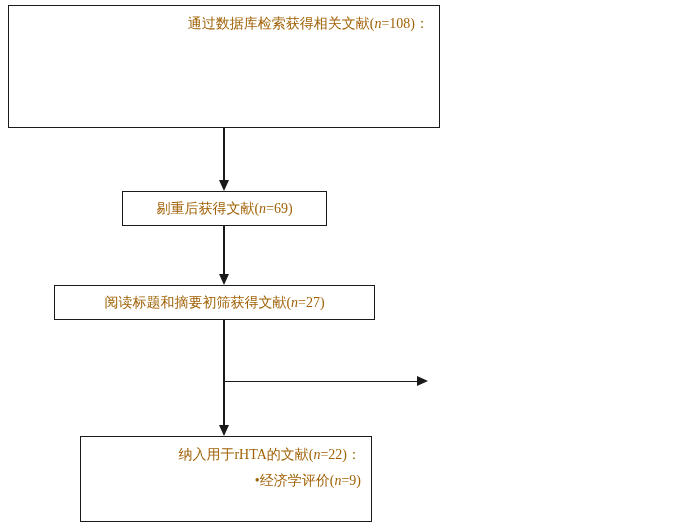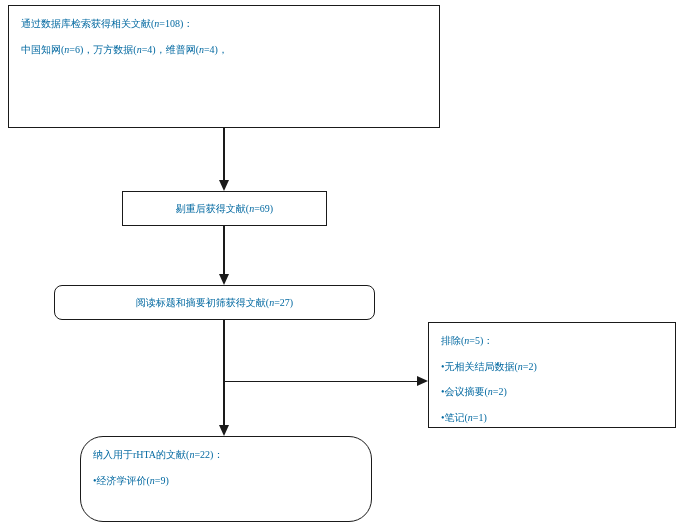--- a/index.html
+++ b/index.html
@@ -13,25 +13,26 @@
     height: 528px;
     background: #ffffff;
     font-family: "Liberation Serif", "DejaVu Serif", serif;
     overflow: hidden;
   }
   .box {
     position: absolute;
     box-sizing: border-box;
     border: 1.6px solid #1a1a1a;
     background: #ffffff;
-    color: #0369a1;
-    font-size: 10px;
+    color: #a16207;
+    font-size: 14px;
     line-height: 25.5px;
     padding: 5px 10px 5px 12px;
     white-space: nowrap;
+    text-align: right;
   }
   .box .line { display: block; }
   .center-box {
     display: flex;
     align-items: center;
     justify-content: center;
     padding: 14px;
   }
   .ital {
     font-family: "Liberation Serif", "DejaVu Serif", serif;
@@ -63,48 +64,41 @@
     border-left: 11px solid #1a1a1a;
   }
 </style>
 </head>
 <body>
 
 <div id="canvas">
 
   <div class="box" style="left:8px; top:5px; width:432px; height:123px;">
     <span class="line">通过数据库检索获得相关文献(<span class="ital">n</span>=108)：</span>
-    <span class="line">中国知网(<span class="ital">n</span>=6)，万方数据(<span class="ital">n</span>=4)，维普网(<span class="ital">n</span>=4)，</span>
   </div>
 
   <div class="vline" style="left:223.2px; top:128px; height:52px;"></div>
   <div class="arrow-down" style="left:218.5px; top:180px;"></div>
 
   <div class="box center-box" style="left:122px; top:191px; width:205px; height:35px;">
     <span>剔重后获得文献(<span class="ital">n</span>=69)</span>
   </div>
 
   <div class="vline" style="left:223.2px; top:226px; height:48px;"></div>
   <div class="arrow-down" style="left:218.5px; top:274px;"></div>
 
-  <div class="box center-box" style="left:54px; top:285px; width:321px; height:35px;border-radius:8px;">
+  <div class="box center-box" style="left:54px; top:285px; width:321px; height:35px;">
     <span>阅读标题和摘要初筛获得文献(<span class="ital">n</span>=27)</span>
   </div>
 
   <div class="vline" style="left:223.2px; top:320px; height:105px;"></div>
   <div class="arrow-down" style="left:218.5px; top:425px;"></div>
 
   <div class="hline" style="left:223.2px; top:380.5px; width:194px;"></div>
   <div class="arrow-right" style="left:417px; top:375.5px;"></div>
 
-  <div class="box" style="left:428px; top:322px; width:248px; height:106px;">
-    <span class="line">排除(<span class="ital">n</span>=5)：</span>
-    <span class="line">•无相关结局数据(<span class="ital">n</span>=2)</span>
-    <span class="line">•会议摘要(<span class="ital">n</span>=2)</span>
-    <span class="line">•笔记(<span class="ital">n</span>=1)</span>
-  </div>
 
-  <div class="box" style="left:80px; top:436px; width:292px; height:86px;border-radius:23px;">
+  <div class="box" style="left:80px; top:436px; width:292px; height:86px;">
     <span class="line">纳入用于rHTA的文献(<span class="ital">n</span>=22)：</span>
     <span class="line">•经济学评价(<span class="ital">n</span>=9)</span>
   </div>
 
 </div>
 
 </body></html>

